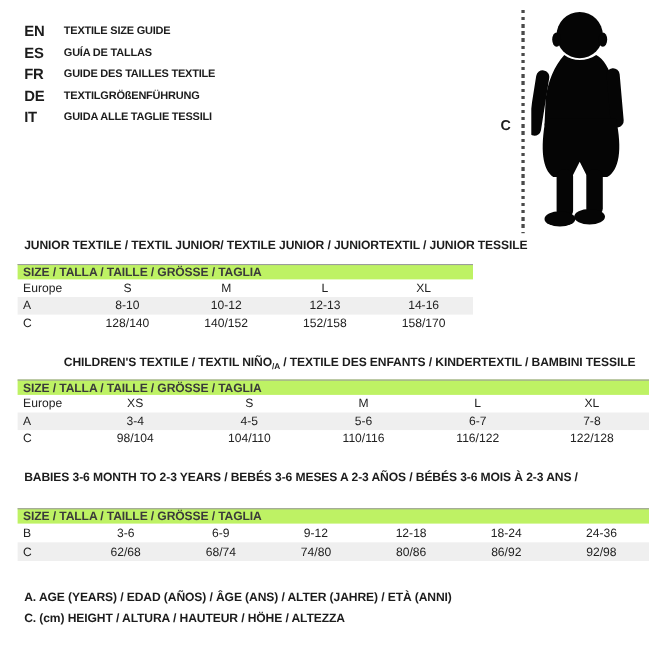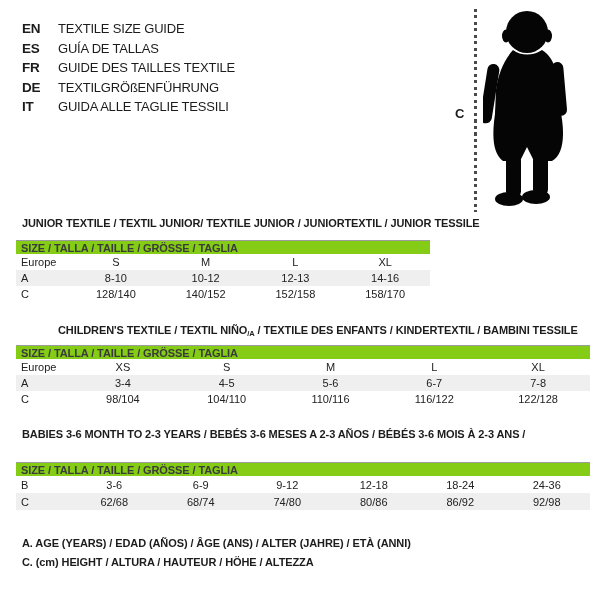--- a/index.html
+++ b/index.html
@@ -3,34 +3,34 @@
 <meta charset="utf-8">
 <style>
   html,body{margin:0;padding:0;background:#fff;}
   .canvas{position:relative;width:600px;height:600px;background:#ffffff;overflow:hidden;
           font-family:"Liberation Sans",sans-serif;color:#1c1c1c;}
 
   
   .lang-list{position:absolute;left:22px;top:19px;}
   .lang-row{display:flex;align-items:center;height:19.5px;}
   .lang-code{width:36px;font-size:13.5px;font-weight:700;letter-spacing:-0.2px;}
-  .lang-text{font-size:13px;font-weight:400;letter-spacing:-0.2px;white-space:nowrap;}
+  .lang-text{font-size:10px;font-weight:700;letter-spacing:-0.2px;white-space:nowrap;}
 
   
   .c-label{position:absolute;left:455px;top:106px;font-size:13px;font-weight:700;}
   .dash-line{position:absolute;left:474px;top:9px;width:3px;height:203px;
              background:repeating-linear-gradient(to bottom,#4a4a4a 0 3px,transparent 3px 6.5px);}
   .silhouette{position:absolute;left:483px;top:8px;}
 
   
   .tbl-title{position:absolute;left:22px;font-size:11px;font-weight:700;letter-spacing:-0.1px;
              white-space:nowrap;line-height:15px;}
   .sub{font-size:7.5px;vertical-align:-2px;}
   .table{position:absolute;left:16px;}
-  .size-bar{height:14px;background:#84cc16;border-top:1px solid #9c9c9c;box-sizing:border-box;
+  .size-bar{height:14px;background:#bef264;border-top:1px solid #9c9c9c;box-sizing:border-box;
             display:flex;align-items:center;padding-left:5px;font-size:11px;font-weight:600;
             color:#3a3a3a;letter-spacing:-0.1px;}
   .trow{display:flex;align-items:center;height:16px;font-size:11px;color:#222;}
   .t3 .trow{height:17px;}
   .trow.alt{background:#efefef;}
   .tlabel{width:55px;padding-left:5px;box-sizing:border-box;}
   .tcell{flex:1;text-align:center;}
 
   
   .footnotes{position:absolute;left:22px;top:537px;}

